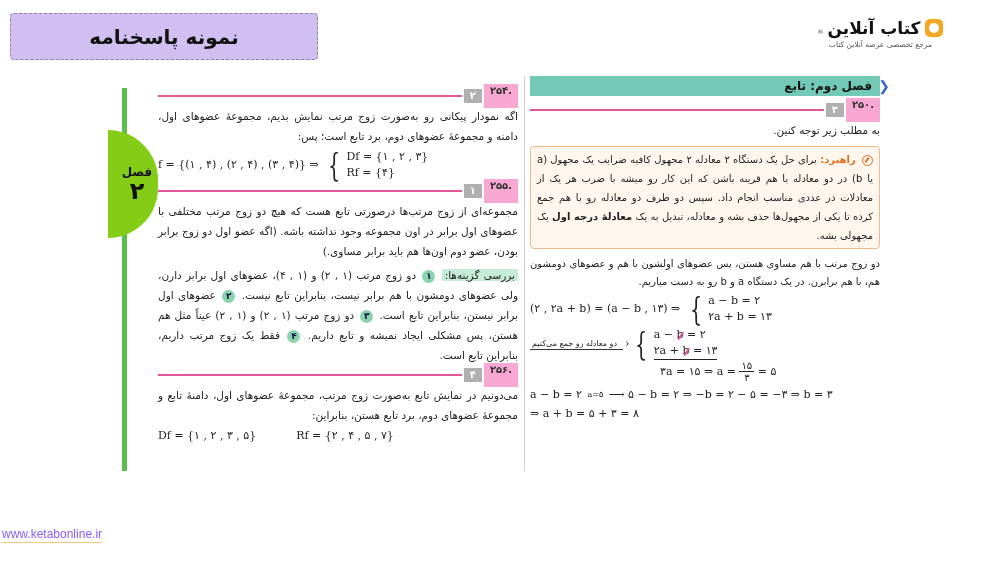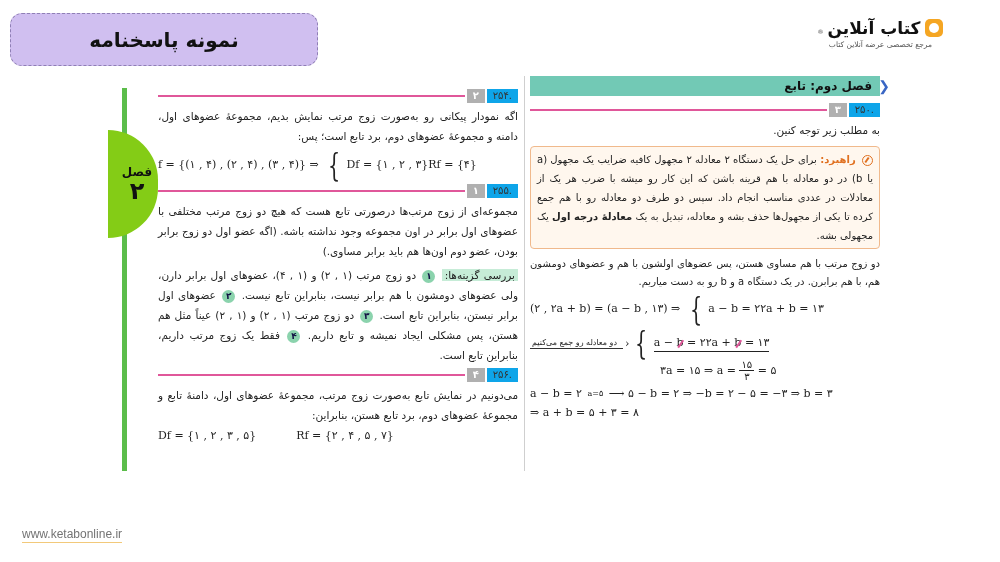--- a/index.html
+++ b/index.html
@@ -1,22 +1,22 @@
 <!DOCTYPE html>
 <html><head>
 <meta charset="utf-8">
 <style>
   * { box-sizing: border-box; margin: 0; padding: 0; }
   html, body { width: 1000px; height: 562px; background: #ffffff; overflow: hidden; }
   body { position: relative; font-family: "DejaVu Sans", sans-serif; color: #222; }
 
   
   .badge {
-    position: absolute; left: 10px; top: 13px; width: 308px; height: 53px;
-    background: #d0bff0; border: 1px dashed #8f7fb5; border-radius: 12px;
+    position: absolute; left: 10px; top: 13px; width: 308px; height: 47px;
+    background: #d0bff0; border: 1px dashed #8f7fb5; border-radius: 4px;
     display: flex; align-items: center; justify-content: center;
     direction: rtl; font-weight: bold; font-size: 20px; color: #111;
   }
 
   
   .logo { position: absolute; right: 40px; top: 18px; width: 160px; height: 40px; direction: rtl; }
   .logo-row { display: flex; align-items: center; justify-content: center; direction: ltr; gap: 4px; }
   .logo-mark {
     width: 18px; height: 18px; border-radius: 5px; background: #f5a623;
     position: relative; flex: none;
@@ -24,21 +24,21 @@
   .logo-mark::after {
     content: ""; position: absolute; left: 4px; top: 4px; width: 10px; height: 10px;
     border-radius: 50%; background: #fff;
   }
   .logo-title { font-weight: bold; font-size: 17px; color: #111; direction: rtl; }
   .logo-reg { font-size: 6px; color: #444; align-self: flex-start; margin-top: 10px; }
   .logo-sub { font-size: 7.5px; color: #555; text-align: right; margin-top: 2px; padding-right: 28px; }
 
   
   .site-url {
-    position: absolute; left: 22px; top: 527px; font-size: 12px; color: #737373;
+    position: absolute; left: 2px; top: 527px; font-size: 12px; color: #8b5cf6;
     border-bottom: 1px solid #f2c97a; padding-bottom: 1px; font-family: "Liberation Sans", sans-serif;
   }
 
   
   .page { position: absolute; left: 110px; top: 76px; width: 780px; height: 395px; }
 
   .green-bar { position: absolute; left: 12px; top: 12px; width: 5px; height: 383px; background: #5bbd4a; }
   .chapter-tab {
     position: absolute; left: -2px; top: 54px; width: 50px; height: 108px;
     background: #84cc16; border-radius: 0 54px 54px 0;
@@ -49,30 +49,30 @@
   .chapter-tab .ct-num { font-size: 24px; font-weight: bold; color: #111; line-height: 24px; }
 
   .divider-v { position: absolute; left: 414px; top: 0; width: 1px; height: 395px; background: #cfcfcf; }
 
   
   .col { position: absolute; direction: rtl; font-size: 10.5px; line-height: 20px; color: #222; }
   .col-left { left: 48px; top: 10px; width: 360px; }
   .col-right { left: 420px; top: 0; width: 350px; }
 
   .qhead { display: flex; align-items: center; direction: rtl; height: 16px; margin: 2px 0 2px; }
-  .qnum { background: #0ea5e9; color: #333; font-weight: normal; font-size: 10px; padding: 0 6px; height: 14px; line-height: 14px; }
+  .qnum { background: #f9a8d4; color: #333; font-weight: bold; font-size: 10px; padding: 0 6px; height: 24px; line-height: 14px; }
   .qans { background: #b0b0b0; color: #fff; font-weight: bold; font-size: 10px; width: 18px; height: 14px; line-height: 14px; text-align: center; margin-right: 2px; }
   .qline { flex: 1; height: 2px; background: #e0579a; margin-right: 2px; }
 
   .para { text-align: justify; }
   .math { direction: ltr; font-family: "DejaVu Serif", serif; font-size: 11px; line-height: 17px; text-align: left; }
 
   .brace-wrap { display: inline-flex; align-items: center; direction: ltr; vertical-align: middle; }
   .brace { font-size: 32px; line-height: 32px; font-weight: 100; margin: 0 2px; color: #222; transform: scaleX(0.6); }
-  .brace-lines { display: flex; flex-direction: row; line-height: 16px; }
+  .brace-lines { display: flex; flex-direction: column; line-height: 16px; }
 
   .chapter-band {
     height: 20px; background: #72c9b5; color: #111; font-weight: bold; font-size: 12px;
     line-height: 20px; padding-right: 8px; direction: rtl; position: relative;
   }
   .chapter-band .chev { position: absolute; right: -10px; top: 0; color: #3a66c4; font-size: 14px; }
 
   .hint-box {
     border: 1px solid #f0b98c; border-radius: 4px; background: #fff7ee;
     padding: 3px 6px; margin: 6px 0 6px; line-height: 19px; font-size: 10px; text-align: justify;

